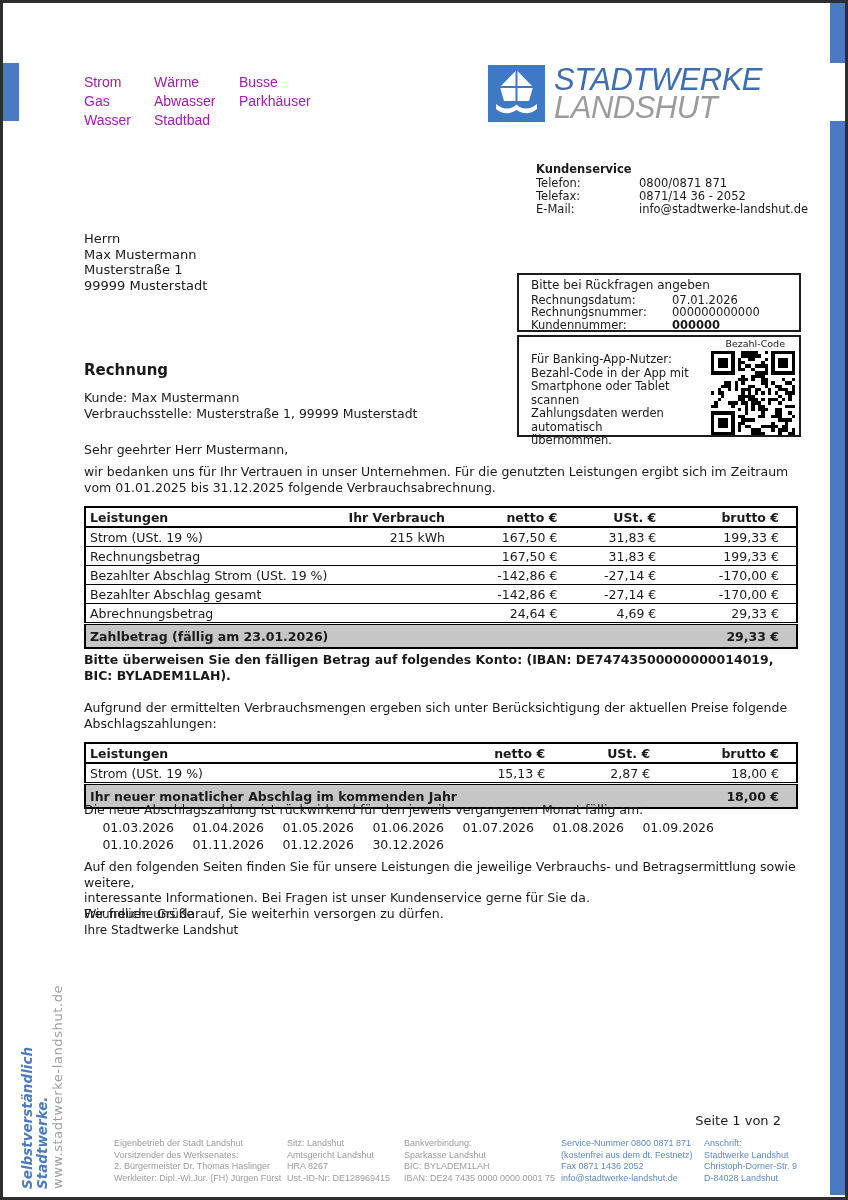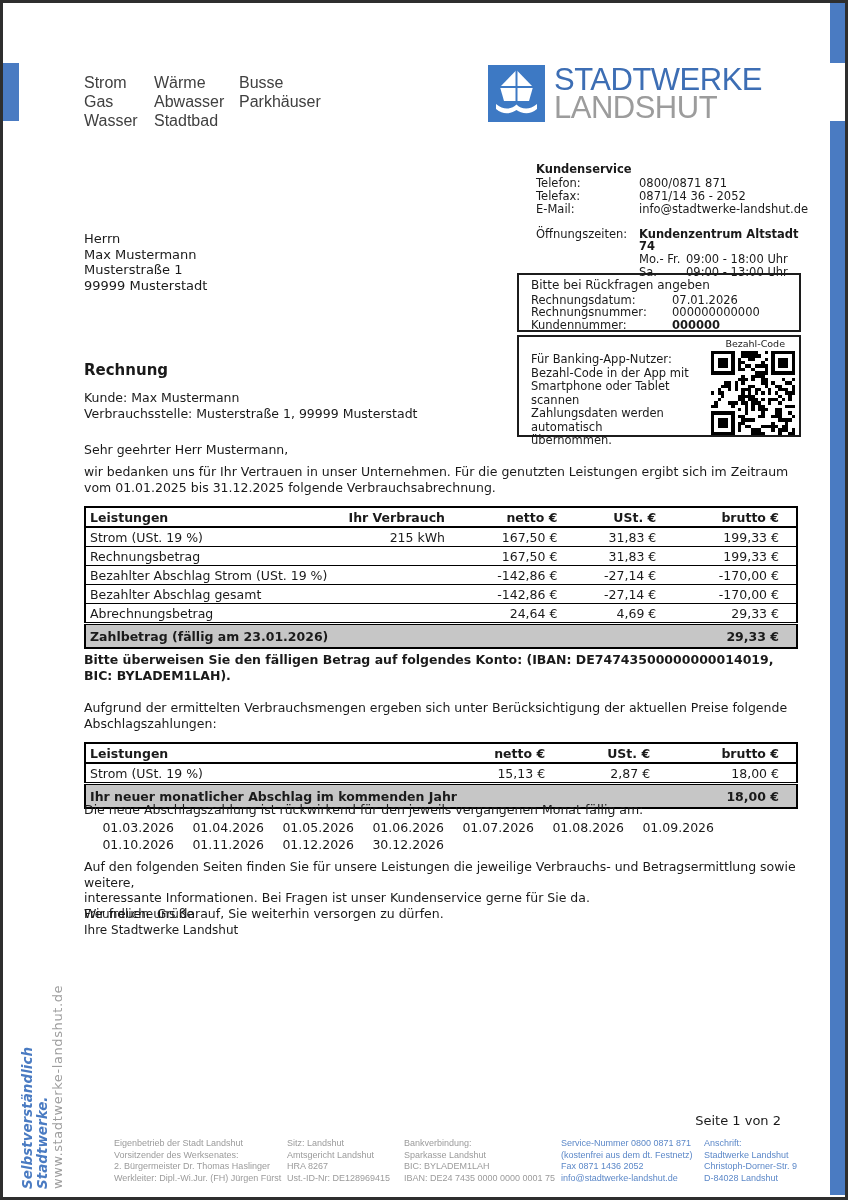--- a/index.html
+++ b/index.html
@@ -8,28 +8,28 @@
     border:3px solid #2e2e2e;box-sizing:border-box;overflow:hidden;
     font-family:"DejaVu Sans",sans-serif;color:#1a1a1a;
   }
   
   .tab-left{position:absolute;left:0;top:60px;width:16px;height:58px;background:#4a7bc2;z-index:5;}
   .bar-right-top{position:absolute;right:0;top:0;width:15px;height:60px;background:#4a7bc2;z-index:5;}
   .bar-right-main{position:absolute;right:0;top:118px;width:15px;height:1074px;background:#4a7bc2;z-index:5;}
 
   
   .menu{position:absolute;left:81px;top:70px;display:flex;font-family:"Liberation Sans",sans-serif;
-        font-size:16px;color:#404040;line-height:19px;}
+        font-size:14px;color:#a21caf;line-height:19px;}
   .menu .col{display:flex;flex-direction:column;}
   .menu .c1{width:70px;} .menu .c2{width:85px;}
 
   
   .logo{position:absolute;left:485px;top:62px;display:flex;align-items:flex-start;}
   .logo-square{width:57px;height:57px;background:#3d79c4;flex:0 0 auto;}
-  .logo-text{margin-left:9px;font-family:"Liberation Sans",sans-serif;font-size:31px;line-height:28px;letter-spacing:-0.5px;margin-top:1px;}
+  .logo-text{margin-left:9px;font-family:"Liberation Sans",sans-serif;font-size:31px;line-height:28px;letter-spacing:-0.5px;margin-top:1px;font-style:italic;}
   .logo-l1{color:#3d6eb4;}
   .logo-l2{color:#9c9c9c;}
 
   
   .ks{position:absolute;left:533px;top:160px;width:280px;font-size:11.5px;line-height:12px;}
   .ks .title{font-weight:bold;margin-bottom:2px;}
   .ks .row{display:flex;margin-top:1px;}
   .ks .lbl{width:103px;flex:0 0 auto;}
   .ks .hours-block{margin-top:13px;}
   .ks .day{width:47px;flex:0 0 auto;}
@@ -140,36 +140,20 @@
       <span class="lbl">Telefon:</span>
       <span>0800/0871 871</span>
     </div>
     <div class="row">
       <span class="lbl">Telefax:</span>
       <span>0871/14 36 - 2052</span>
     </div>
     <div class="row">
       <span class="lbl">E-Mail:</span>
       <span>info@stadtwerke-landshut.de</span>
-    </div>
-    <div class="hours-block">
-      <div class="row">
-        <span class="lbl">Öffnungszeiten:</span>
-        <span class="bold">Kundenzentrum Altstadt 74</span>
-      </div>
-      <div class="row">
-        <span class="lbl"></span>
-        <span class="day">Mo.- Fr.</span>
-        <span>09:00 - 18:00 Uhr</span>
-      </div>
-      <div class="row">
-        <span class="lbl"></span>
-        <span class="day">Sa.</span>
-        <span>09:00 - 13:00 Uhr</span>
-      </div>
     </div>
   </div>
 
   <div class="addr">
     <div>Herrn</div>
     <div>Max Mustermann</div>
     <div>Musterstraße 1</div>
     <div>99999 Musterstadt</div>
   </div>
 

